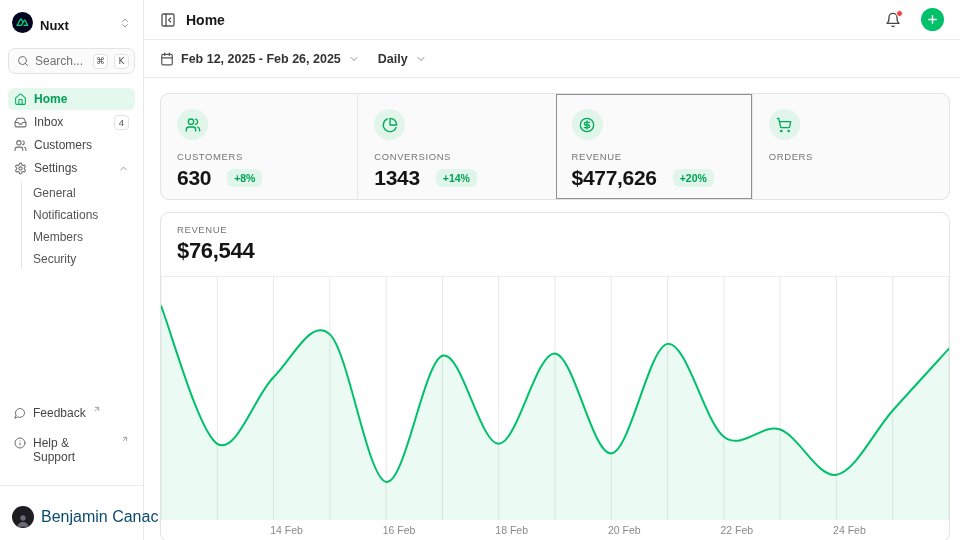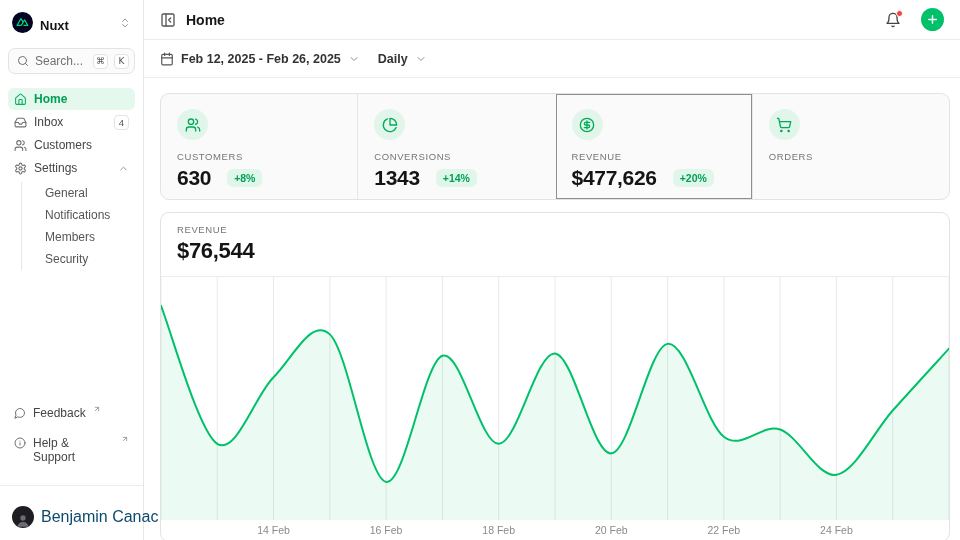--- a/index.html
+++ b/index.html
@@ -31,21 +31,21 @@
   .nav-item .nico { display:flex; color:#6f6f6f; }
   .nav-item .nico svg { width:13px; height:13px; }
   .nav-item.active { background:#e5f8ee; color:#00a155; font-weight:600; }
   .nav-item.active .nico { color:#00b35e; }
   .nav-label { flex:1; white-space:nowrap; }
   .count-badge { font-size:9.5px; color:#555; border:1px solid #e3e3e3; border-radius:4px;
     min-width:15px; height:15px; display:flex; align-items:center; justify-content:center; background:#fff; }
   .chev { color:#8f8f8f; display:flex; }
   .chev svg { width:11px; height:11px; }
 
-  .sub-list { margin:2px 0 0 13px; border-left:1px solid #e7e7e7; padding-left:23px;
+  .sub-list { margin:2px 0 0 13px; border-left:1px solid #e7e7e7; padding-left:11px;
     display:flex; flex-direction:column; }
   .sub-item { height:22px; display:flex; align-items:center; font-size:12px; color:#555; cursor:pointer; border-radius:6px; }
 
   .side-footer { margin-top:auto; display:flex; flex-direction:column; gap:10px; }
   .foot-link { display:flex; align-items:flex-start; gap:7px; padding:3px 6px; font-size:12px; color:#454545; border-radius:6px; cursor:pointer; }
   .foot-link .nico { display:flex; color:#6f6f6f; margin-top:1px; }
   .foot-link .nico svg { width:12px; height:12px; }
   .ext { display:flex; color:#8f8f8f; margin-top:-1px; }
   .ext svg { width:8px; height:8px; }
 
@@ -91,21 +91,21 @@
 
   
   .chart-card { margin-top:12px; width:790px; height:330px; border:1px solid #e3e3e3; border-radius:9px; background:#fff; overflow:hidden; }
   .chart-head { padding:11px 16px 12px; }
   .chart-head-label { font-size:9.5px; letter-spacing:.6px; color:#757575; font-weight:500; }
   .chart-head-value { font-size:22px; font-weight:700; color:#141414; margin-top:3px; letter-spacing:-.3px; }
   .chart-sep { height:1px; background:#ececec; }
   .chart-plot { position:relative; height:243px; }
   .chart-plot svg { display:block; width:100%; height:100%; }
   .axis-row { position:relative; height:22px; }
-  .axis-label { position:absolute; top:4px; transform:translateX(-50%); font-size:10.5px; color:#8a8a8a; white-space:nowrap; }
+  .axis-label { position:absolute; top:4px; transform:translateX(-50%); font-size:10.5px; color:#8a8a8a; white-space:nowrap;margin-left:13px; }
 </style>
 </head>
 <body>
 
 <div class="app">
 
   <aside class="sidebar">
     <div class="brand-row">
       <span class="brand-logo">
         <svg viewBox="0 0 512 512" aria-hidden="true">

